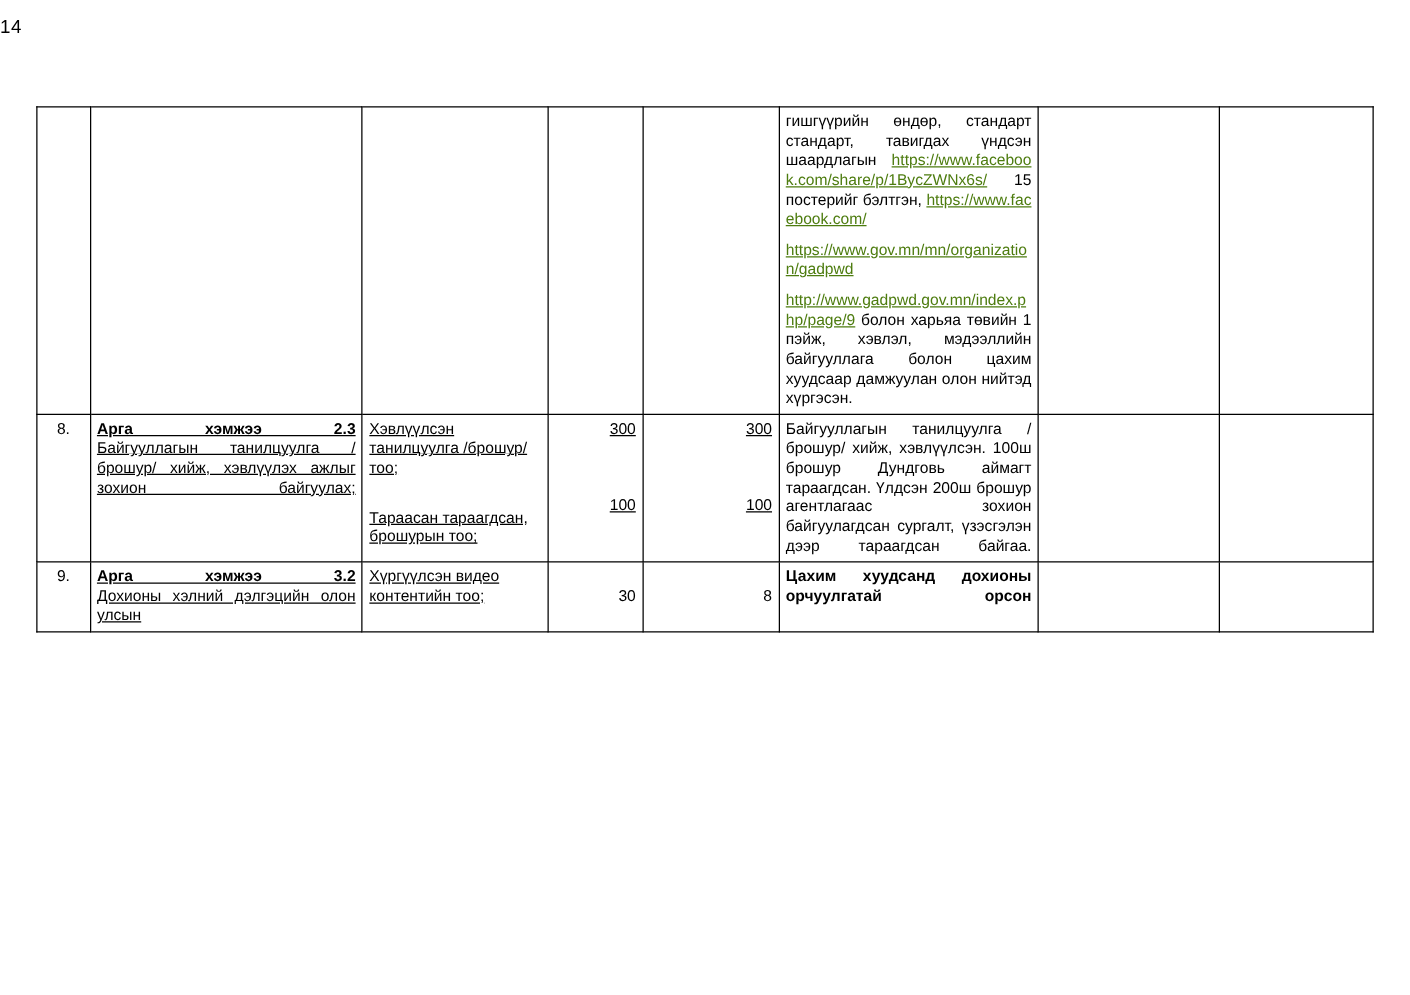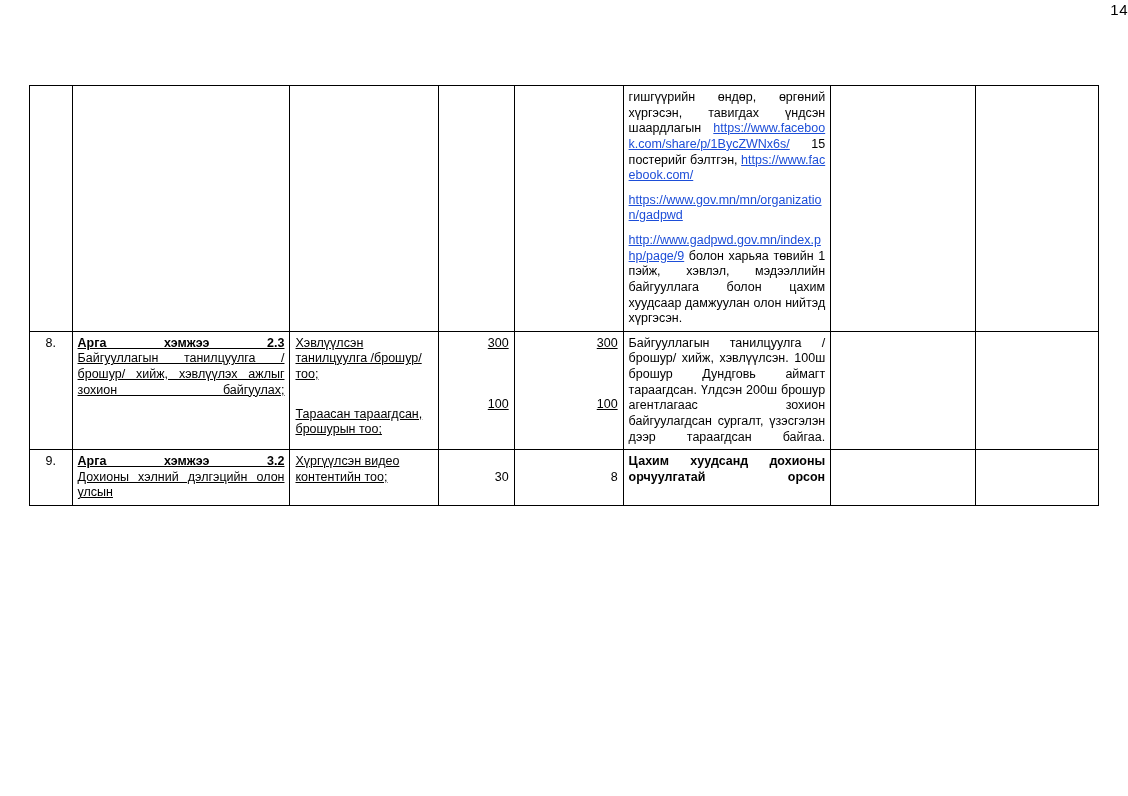--- a/index.html
+++ b/index.html
@@ -9,23 +9,23 @@
   }
   body {
     width: 1128px;
     height: 796px;
     font-family: "Liberation Sans", sans-serif;
     color: #000000;
     position: relative;
     overflow: hidden;
   }
   .page-number {
-    text-align: right;
+    text-align: left;
     font-size: 15px;
-    padding-top: 1px;
+    padding-top: 13px;
     letter-spacing: 0.5px;
   }
   .table-wrap {
     position: absolute;
     left: 29px;
     top: 85px;
     width: 1070px;
   }
   table.doc-table {
     border-collapse: collapse;
@@ -44,21 +44,21 @@
   col.c-indic   { width: 143px; }
   col.c-plan    { width: 73px; }
   col.c-fact    { width: 105px; }
   col.c-desc    { width: 200px; }
   col.c-blank1  { width: 140px; }
   col.c-blank2  { width: 118px; }
 
   .justify { text-align: justify; text-align-last: justify; }
   .bold    { font-weight: bold; }
   .link {
-    color: #1d4ed8;
+    color: #4d7c0f;
     word-break: break-all;
     display: inline;
   }
   .cell-desc { text-align: justify; text-align-last: justify; }
   .gap { height: 9px; }
   .num-cell {
     text-align: right;
     vertical-align: top;
   }
   .row-no {
@@ -89,21 +89,21 @@
     </colgroup>
 
     <tbody>
         <tr>
       <td></td>
       <td></td>
       <td></td>
       <td class="num-cell"></td>
       <td class="num-cell"></td>
       <td class="cell-desc">
-        <span>гишгүүрийн өндөр, өргөний хүргэсэн, тавигдах үндсэн шаардлагын</span>
+        <span>гишгүүрийн өндөр, стандарт стандарт, тавигдах үндсэн шаардлагын</span>
         <a class="link" href="#">https://www.facebook.com/share/p/1BycZWNx6s/</a>
         <span>15 постерийг бэлтгэн,</span>
         <a class="link" href="#">https://www.facebook.com/</a>
         <div class="gap"></div>
         <a class="link" href="#">https://www.gov.mn/mn/organization/gadpwd</a>
         <div class="gap"></div>
         <a class="link" href="#">http://www.gadpwd.gov.mn/index.php/page/9</a>
         <span> болон харьяа төвийн 1 пэйж, хэвлэл, мэдээллийн байгууллага болон цахим хуудсаар дамжуулан олон нийтэд хүргэсэн.</span>
       </td>
       <td></td>

